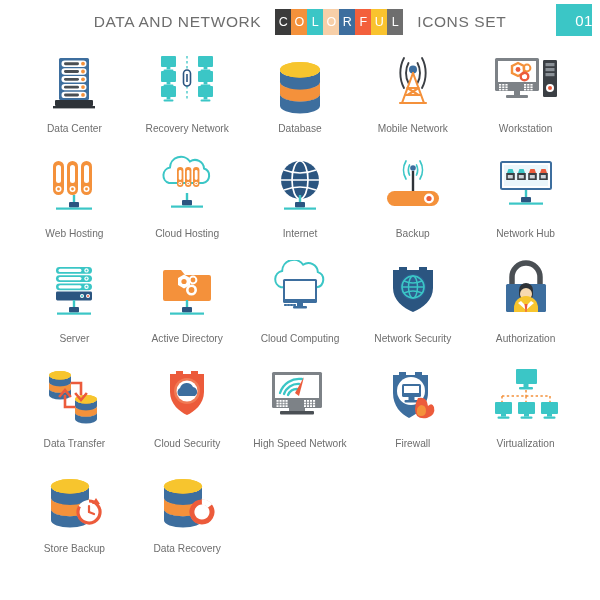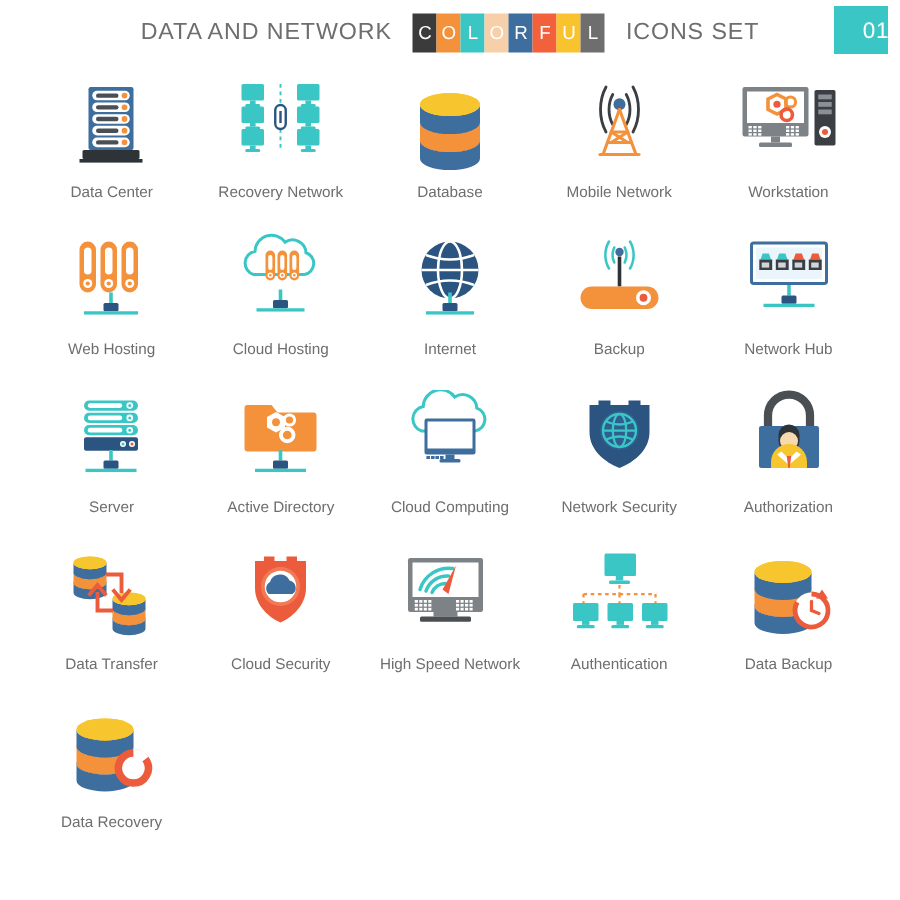--- a/index.html
+++ b/index.html
@@ -523,60 +523,75 @@
   <path d="M40 12 l-9 16 l4 3 z" fill="#ec5b3b"></path>
   <rect x="25" y="43" width="16" height="3" fill="#7d8287"></rect>
   <rect x="16" y="46" width="34" height="3.5" rx="1" fill="#4a4f54"></rect>
         </svg>
       </div>
       <div class="caption">High Speed Network</div>
     </div>
     <div class="cellwrap">
       <div class="art">
         <svg viewBox="0 0 72 66" width="72" height="66">
+  <path d="M16 10 h6 v-3 h7 v3 h9 v-3 h7 v3 h6 v18 c0 13 -11 21 -19 25 c-8 -4 -16 -12 -16 -25 z" fill="#3d6e9e"></path>
+  <circle cx="34" cy="26" r="14" fill="#fff"></circle>
+  <rect x="25" y="19" width="19" height="13" rx="1.5" fill="#3d6e9e"></rect>
+   <rect x="27" y="21" width="15" height="7" fill="#fff"></rect>
+   <rect x="31.5" y="32" width="6" height="3" fill="#3d6e9e"></rect>
+   <rect x="27.5" y="35" width="14" height="2.4" rx="1" fill="#3d6e9e"></rect>
+  <path d="M41 33 q9 -2 10 8 q4 -4 6 1 q2 8 -7 11 q-12 2 -12 -9 q0 -6 3 -11 z" fill="#ec5b3b"></path>
+  <path d="M44 40 q5 0 5 6 q0 5 -5 5 q-5 0 -4 -6 q0 -3 4 -5 z" fill="#f4913b"></path>
+        </svg>
+      </div>
+      <div class="caption">Firewall</div>
+    </div>
+    <div class="cellwrap">
+      <div class="art">
+        <svg viewBox="0 0 72 66" width="72" height="66">
   <rect x="26" y="4" width="21" height="15" rx="1" fill="#3bc6c6"></rect>
   <rect x="33.5" y="19" width="5" height="3" fill="#3bc6c6"></rect>
   <rect x="29" y="22" width="14" height="2.4" rx="1" fill="#3bc6c6"></rect>
   <g stroke="#f4913b" stroke-width="1.5" stroke-dasharray="2.4 2.4" fill="none">
     <path d="M36 25 v6 M12 31 h48 M12 31 v6 M36 31 v6 M60 31 v6"></path>
   </g>
 
     <rect x="5" y="37" width="17" height="12" rx="1" fill="#3bc6c6"></rect>
     <rect x="11" y="49" width="5" height="2.6" fill="#3bc6c6"></rect>
     <rect x="7.5" y="51.6" width="12" height="2.2" rx="1" fill="#3bc6c6"></rect>
     <rect x="28" y="37" width="17" height="12" rx="1" fill="#3bc6c6"></rect>
     <rect x="34" y="49" width="5" height="2.6" fill="#3bc6c6"></rect>
     <rect x="30.5" y="51.6" width="12" height="2.2" rx="1" fill="#3bc6c6"></rect>
     <rect x="51" y="37" width="17" height="12" rx="1" fill="#3bc6c6"></rect>
     <rect x="57" y="49" width="5" height="2.6" fill="#3bc6c6"></rect>
     <rect x="53.5" y="51.6" width="12" height="2.2" rx="1" fill="#3bc6c6"></rect>
         </svg>
       </div>
-      <div class="caption">Authentication</div>
+      <div class="caption">Virtualization</div>
     </div>
     <div class="cellwrap">
       <div class="art">
         <svg viewBox="0 0 72 66" width="72" height="66">
   <path d="M13 38.97435897435898 a19 7.3076923076923075 0 0 0 38 0 v11.333333333333334 a19 7.3076923076923075 0 0 1 -38 0 z" fill="#3d6e9e"></path>
           <ellipse cx="32" cy="38.97435897435898" rx="19" ry="7.3076923076923075" fill="#3d6e9e"></ellipse>
           <path d="M13 27.641025641025642 a19 7.3076923076923075 0 0 0 38 0 v11.333333333333334 a19 7.3076923076923075 0 0 1 -38 0 z" fill="#f4913b"></path>
           <ellipse cx="32" cy="27.641025641025642" rx="19" ry="7.3076923076923075" fill="#f4913b"></ellipse>
           <path d="M13 16.307692307692307 a19 7.3076923076923075 0 0 0 38 0 v11.333333333333334 a19 7.3076923076923075 0 0 1 -38 0 z" fill="#3d6e9e"></path>
           <ellipse cx="32" cy="16.307692307692307" rx="19" ry="7.3076923076923075" fill="#f7c52e"></ellipse>
           <ellipse cx="32" cy="16.307692307692307" rx="19" ry="7.3076923076923075" fill="#f7c52e"></ellipse>
   <circle cx="51" cy="42" r="12" fill="#fff"></circle>
   <path d="M51 31 a11 11 0 1 1 -9.5 5.5" fill="none" stroke="#ec5b3b" stroke-width="3.2"></path>
   <path d="M58 28 l4 6 h-8 z" fill="#ec5b3b"></path>
   <g stroke="#ec5b3b" stroke-width="2.2" stroke-linecap="round">
     <line x1="51" y1="42" x2="51" y2="36"></line>
     <line x1="51" y1="42" x2="56" y2="44"></line>
   </g>
         </svg>
       </div>
-      <div class="caption">Data Backup</div>
+      <div class="caption">Store Backup</div>
     </div>
     <div class="cellwrap">
       <div class="art">
         <svg viewBox="0 0 72 66" width="72" height="66">
   <path d="M13 38.97435897435898 a19 7.3076923076923075 0 0 0 38 0 v11.333333333333334 a19 7.3076923076923075 0 0 1 -38 0 z" fill="#3d6e9e"></path>
           <ellipse cx="32" cy="38.97435897435898" rx="19" ry="7.3076923076923075" fill="#3d6e9e"></ellipse>
           <path d="M13 27.641025641025642 a19 7.3076923076923075 0 0 0 38 0 v11.333333333333334 a19 7.3076923076923075 0 0 1 -38 0 z" fill="#f4913b"></path>
           <ellipse cx="32" cy="27.641025641025642" rx="19" ry="7.3076923076923075" fill="#f4913b"></ellipse>
           <path d="M13 16.307692307692307 a19 7.3076923076923075 0 0 0 38 0 v11.333333333333334 a19 7.3076923076923075 0 0 1 -38 0 z" fill="#3d6e9e"></path>
           <ellipse cx="32" cy="16.307692307692307" rx="19" ry="7.3076923076923075" fill="#f7c52e"></ellipse>

